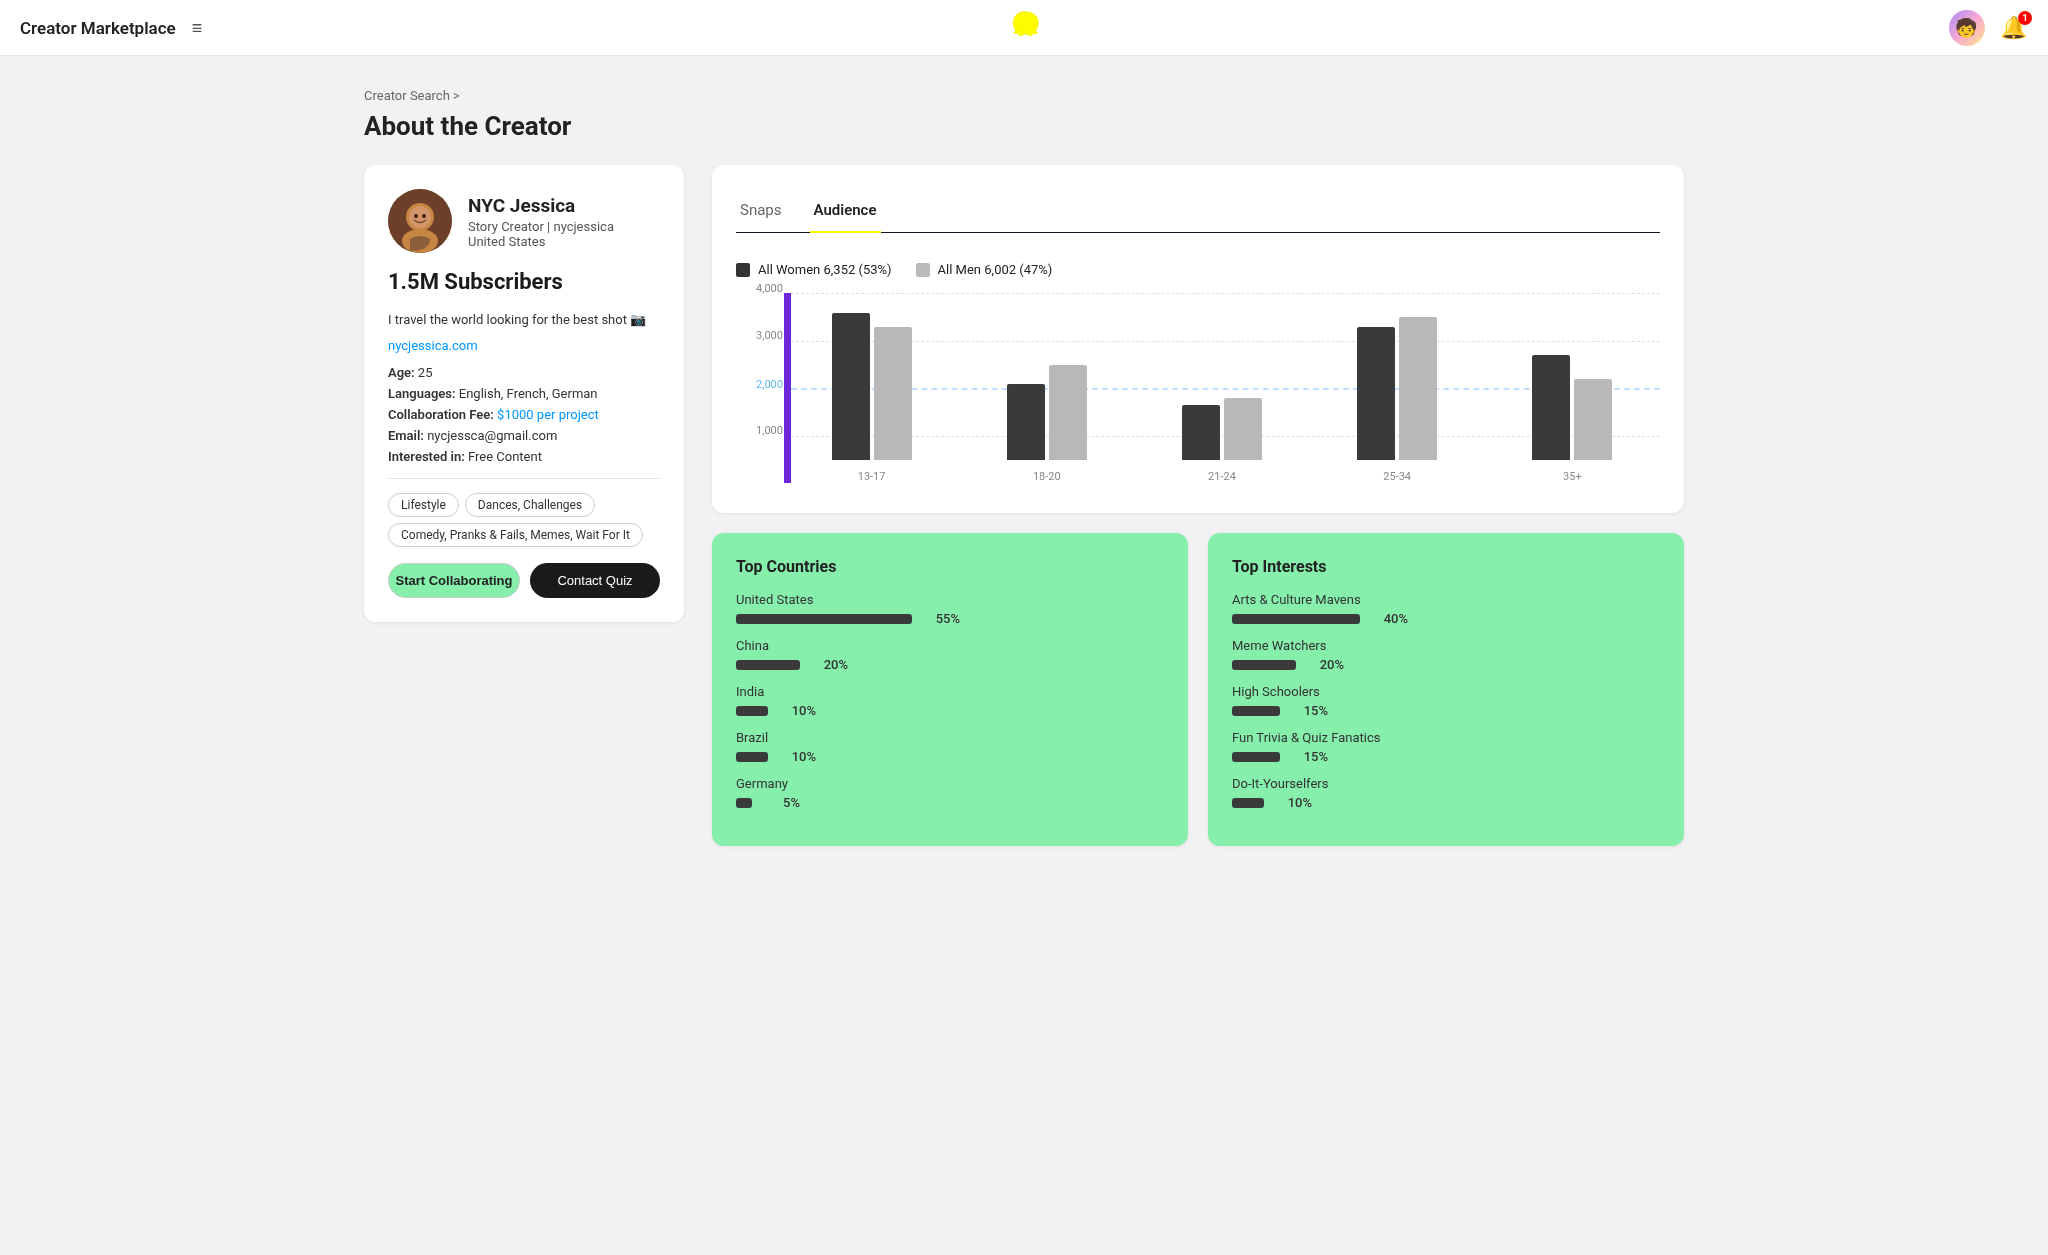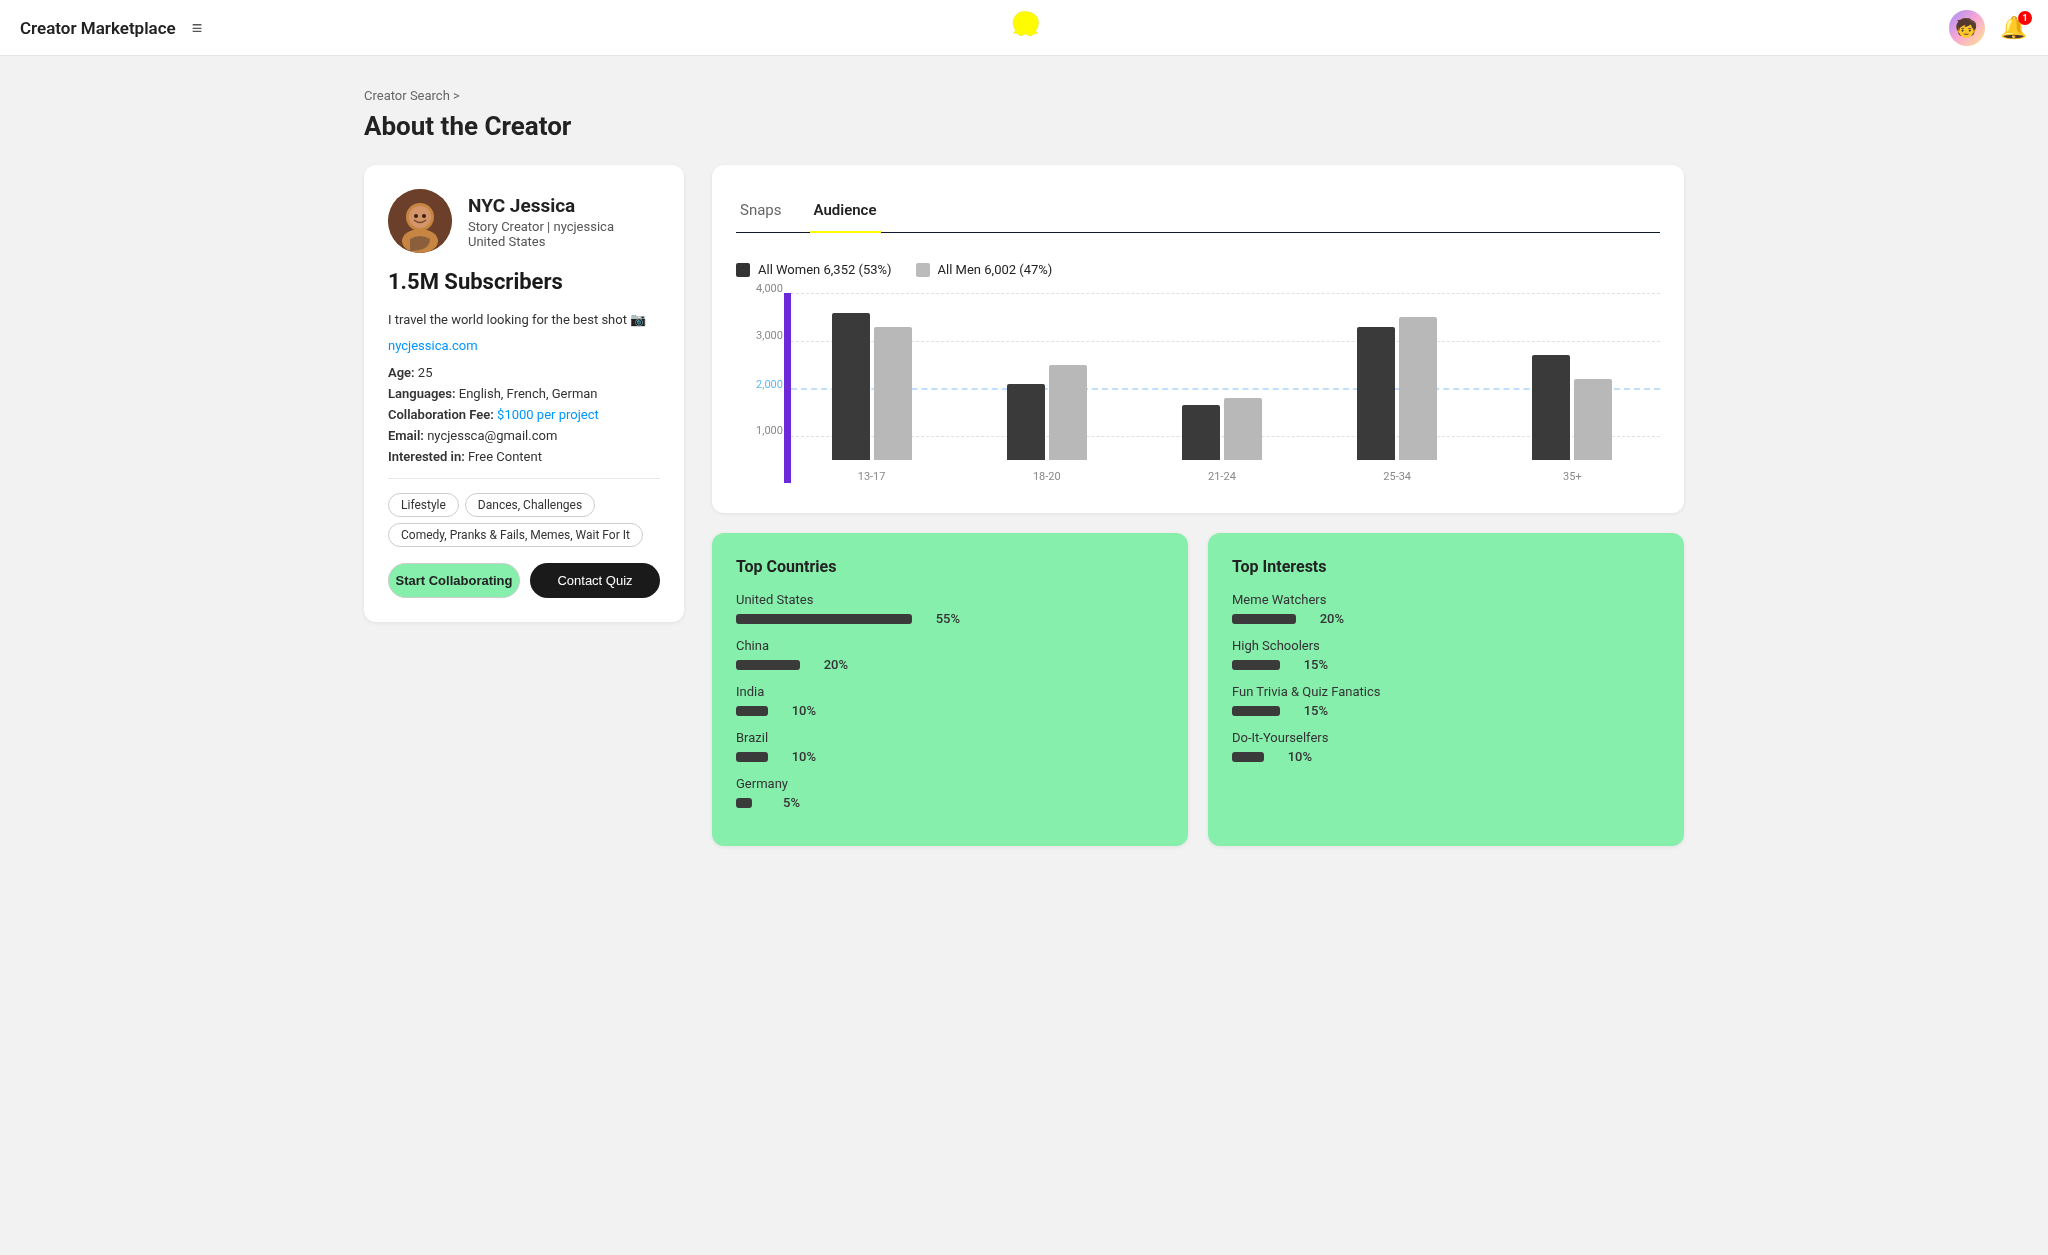--- a/index.html
+++ b/index.html
@@ -370,20 +370,27 @@
                   <div class="bar-pct">5%</div>
                 </div>
               </div>
             </div>
         </div>
 
         <div class="bottom-panel">
           <div class="bottom-panel-title">Top Interests</div>
           <div id="interests-list">
               <div class="country-row">
+                <div class="country-name">Arts &amp; Culture Mavens</div>
+                <div class="bar-row">
+                  <div class="bar-fill" style="width: 128px;"></div>
+                  <div class="bar-pct">40%</div>
+                </div>
+              </div>
+              <div class="country-row">
                 <div class="country-name">Meme Watchers</div>
                 <div class="bar-row">
                   <div class="bar-fill" style="width: 64px;"></div>
                   <div class="bar-pct">20%</div>
                 </div>
               </div>
               <div class="country-row">
                 <div class="country-name">High Schoolers</div>
                 <div class="bar-row">
                   <div class="bar-fill" style="width: 48px;"></div>

